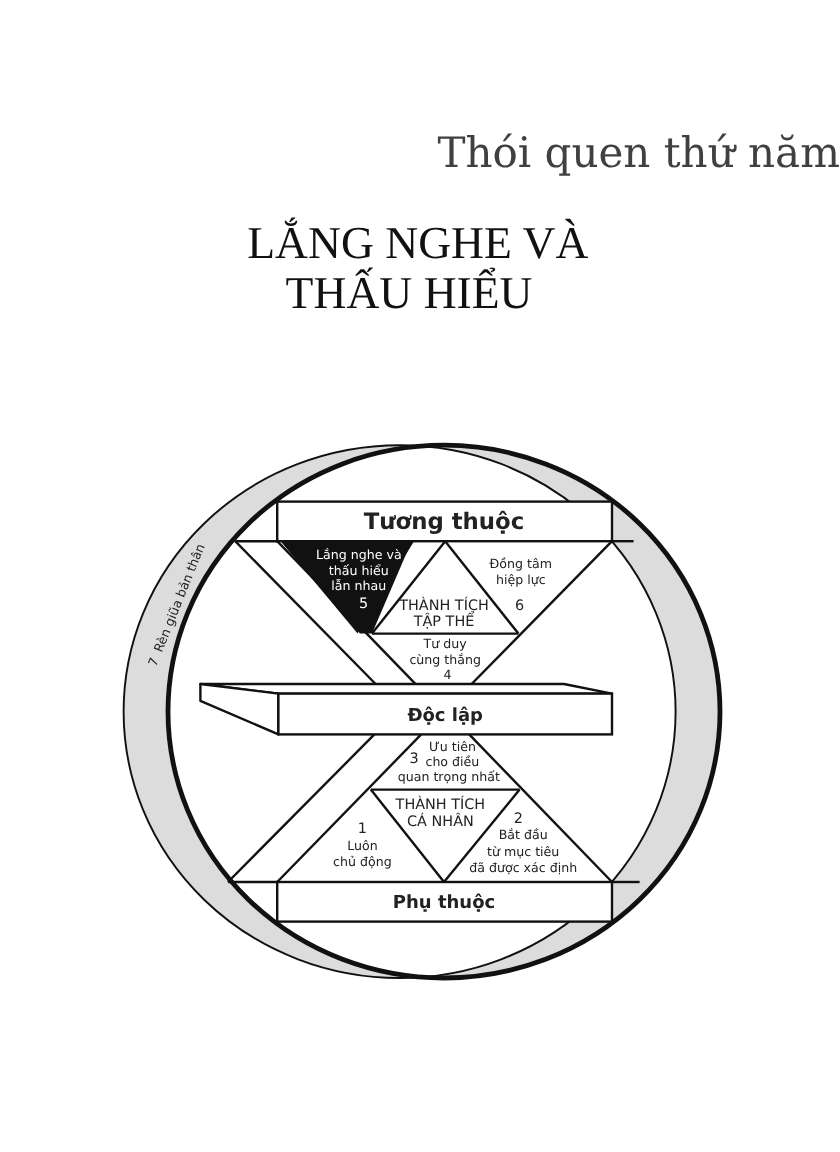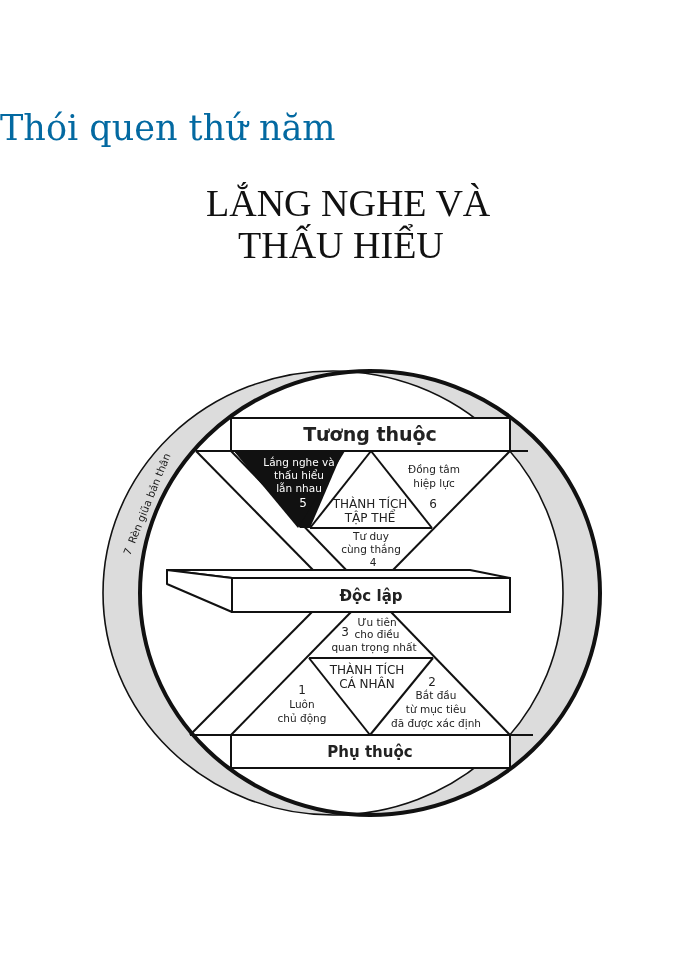--- a/index.html
+++ b/index.html
@@ -1,21 +1,21 @@
 <!DOCTYPE html>
 <html><head>
 <meta charset="utf-8">
 <style>
   html, body { margin: 0; padding: 0; background: #ffffff; }
   body { width: 700px; height: 960px; position: relative; overflow: hidden; }
   .title-block { position: absolute; left: 0; top: 0; width: 700px; }
   .subtitle {
-    position: absolute; left: 0; top: 108px; width: 700px; text-align: left;
+    position: absolute; left: 0; top: 108px; width: 700px; text-align: right;
     font-family: "DejaVu Serif", "Liberation Serif", serif; font-size: 35px;
-    color: #0369a1; letter-spacing: 0px;
+    color: #404040; letter-spacing: 0px;
   }
   .headline {
     position: absolute; font-family: "Liberation Serif", "DejaVu Serif", serif;
     font-size: 38px; color: #111; white-space: nowrap; line-height: 1;
   }
   .headline.l1 { left: 206px; top: 184px; }
   .headline.l2 { left: 238px; top: 226px; }
   svg.diagram { position: absolute; left: 0; top: 0; }
   .lbl { font-family: "DejaVu Sans", "Liberation Sans", sans-serif; fill: #222; }
   .big { font-weight: bold; font-size: 19px; }

